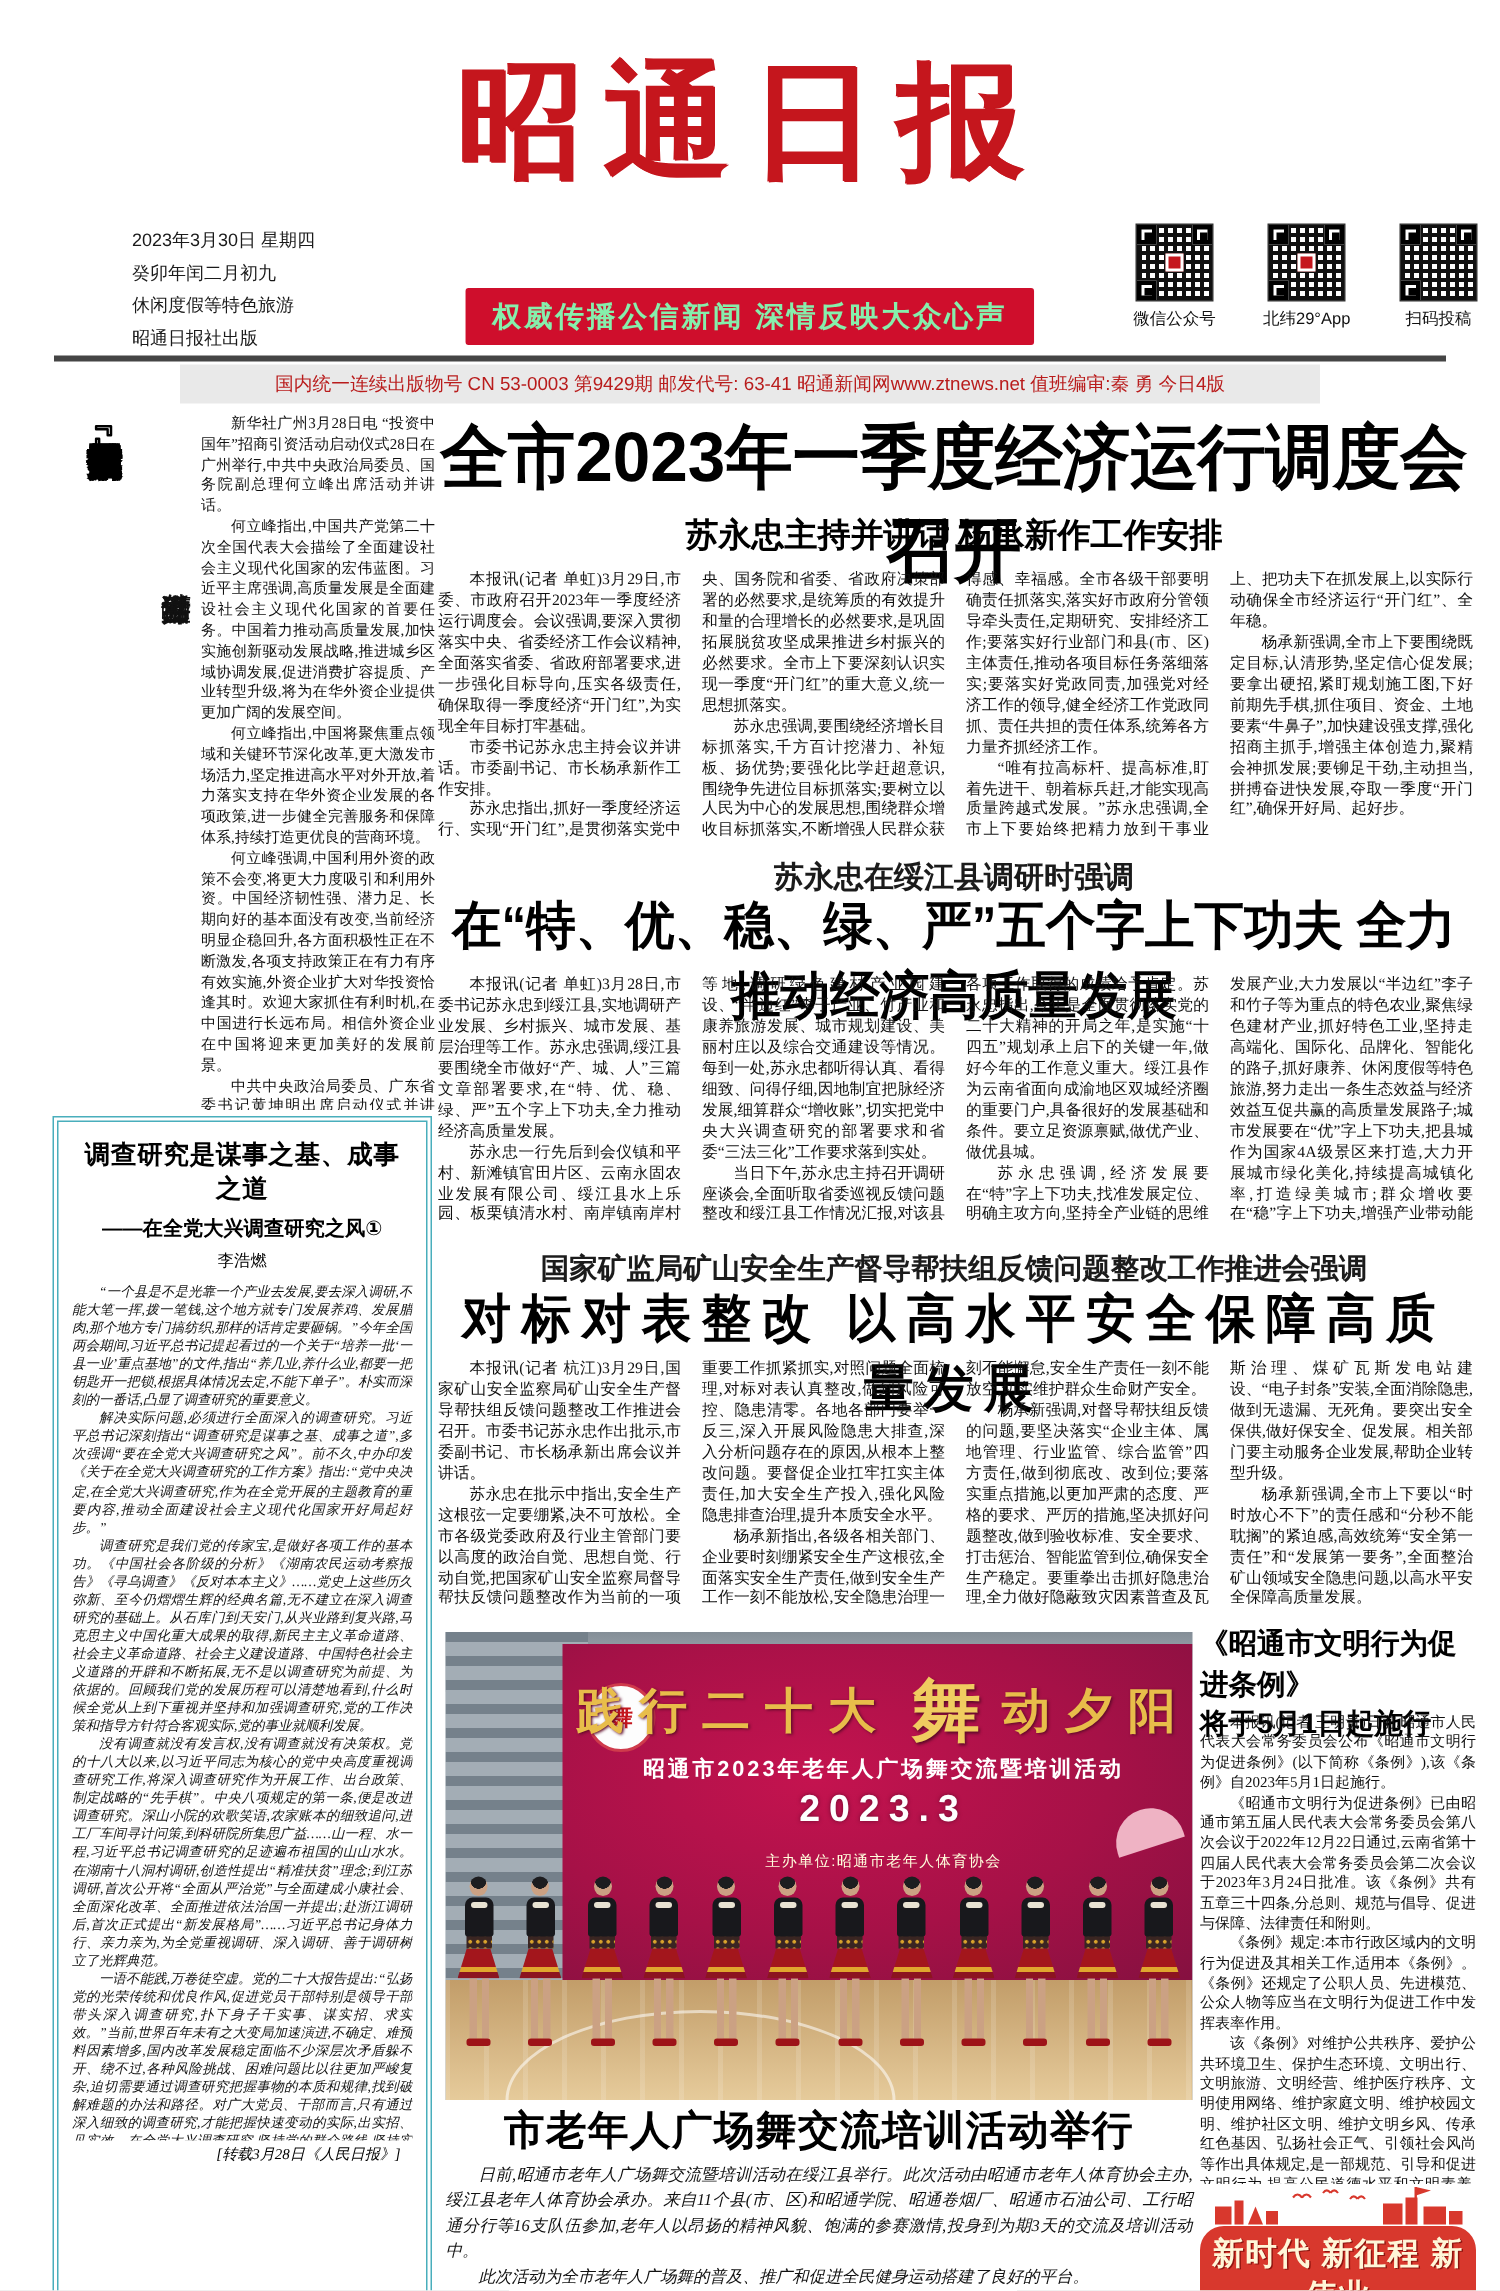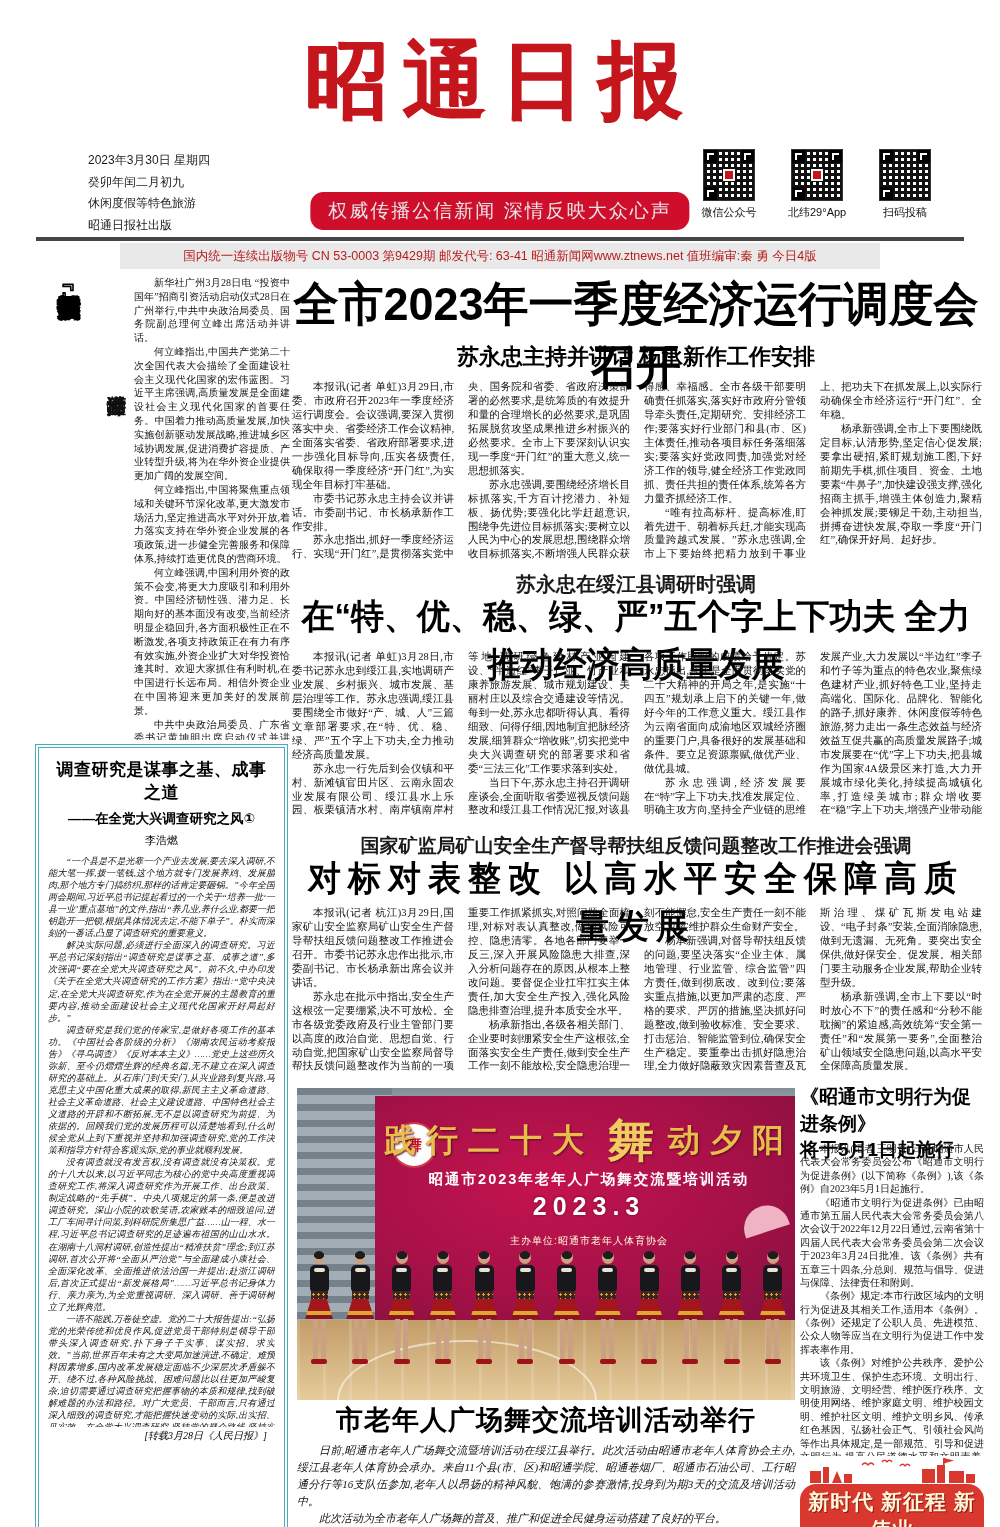--- a/index.html
+++ b/index.html
@@ -5,22 +5,22 @@
   * { margin:0; padding:0; box-sizing:border-box; }
   body { background:#d8d8d8; font-family:"Liberation Serif","DejaVu Serif",serif; }
   .page { position:relative; width:1000px; height:1527px; margin:0 auto; background:#ffffff; overflow:hidden; }
 
   
   .date-block { position:absolute; left:88px; top:150px; width:170px; font-size:12px; line-height:1.8; color:#1a1a1a; font-family:"Liberation Sans","DejaVu Sans",sans-serif; }
   .masthead { position:absolute; left:300px; top:24px; width:400px; text-align:center; color:#c5161d; font-weight:bold; font-size:84px; letter-spacing:14px; font-family:"DejaVu Serif","Liberation Serif",serif; text-shadow:1px 1px 0 #c5161d; }
   .pinyin-row { position:absolute; left:320px; top:152px; width:360px; display:flex; align-items:center; justify-content:center; gap:12px; }
   .pinyin-row .dash { width:58px; height:3px; background:#b01f24; }
   .pinyin { color:#b01f24; font-weight:bold; font-size:21px; letter-spacing:7px; font-family:"Liberation Serif",serif; }
-  .slogan { position:absolute; left:50%; transform:translateX(-50%); top:192px; background:#cf0e2c; color:#e5e5e5; font-weight:normal; font-size:19px; letter-spacing:2px; padding:6px 18px; border-radius:13px; font-family:"Liberation Sans","DejaVu Sans",sans-serif; white-space:nowrap; }
-  .qr-group { position:absolute; left:700px; top:150px; display:flex; gap:30px; }
+  .slogan { position:absolute; left:50%; transform:translateX(-50%); top:192px; background:#cf0e2c; color:#86efac; font-weight:bold; font-size:19px; letter-spacing:2px; padding:6px 18px; border-radius:2px; font-family:"Liberation Sans","DejaVu Sans",sans-serif; white-space:nowrap; }
+  .qr-group { position:absolute; left:754px; top:150px; display:flex; gap:30px; }
   .qr-item { width:58px; text-align:center; }
   .qr { position:relative; width:50px; height:50px; margin:0 auto; background:
         repeating-linear-gradient(0deg,#111 0 3px,transparent 3px 6px),
         repeating-linear-gradient(90deg,#111 0 3px,#fff 3px 6px); outline:1px solid #333; }
   .qr .f { position:absolute; width:13px; height:13px; border:3px solid #000; background:#fff; }
   .qr .f::after { content:""; position:absolute; left:2px; top:2px; width:5px; height:5px; background:#000; }
   .qr .f.tl { left:0; top:0; } .qr .f.tr { right:0; top:0; } .qr .f.bl { left:0; bottom:0; }
   .qr .logo { position:absolute; left:50%; top:50%; width:12px; height:12px; transform:translate(-50%,-50%); background:#c5161d; border:2px solid #fff; }
   .qr-label { margin-top:5px; font-size:11px; color:#111; font-family:"Liberation Sans",sans-serif; white-space:nowrap; }
   .top-rule { position:absolute; left:36px; top:237px; width:928px; height:4px; background:#454545; }

